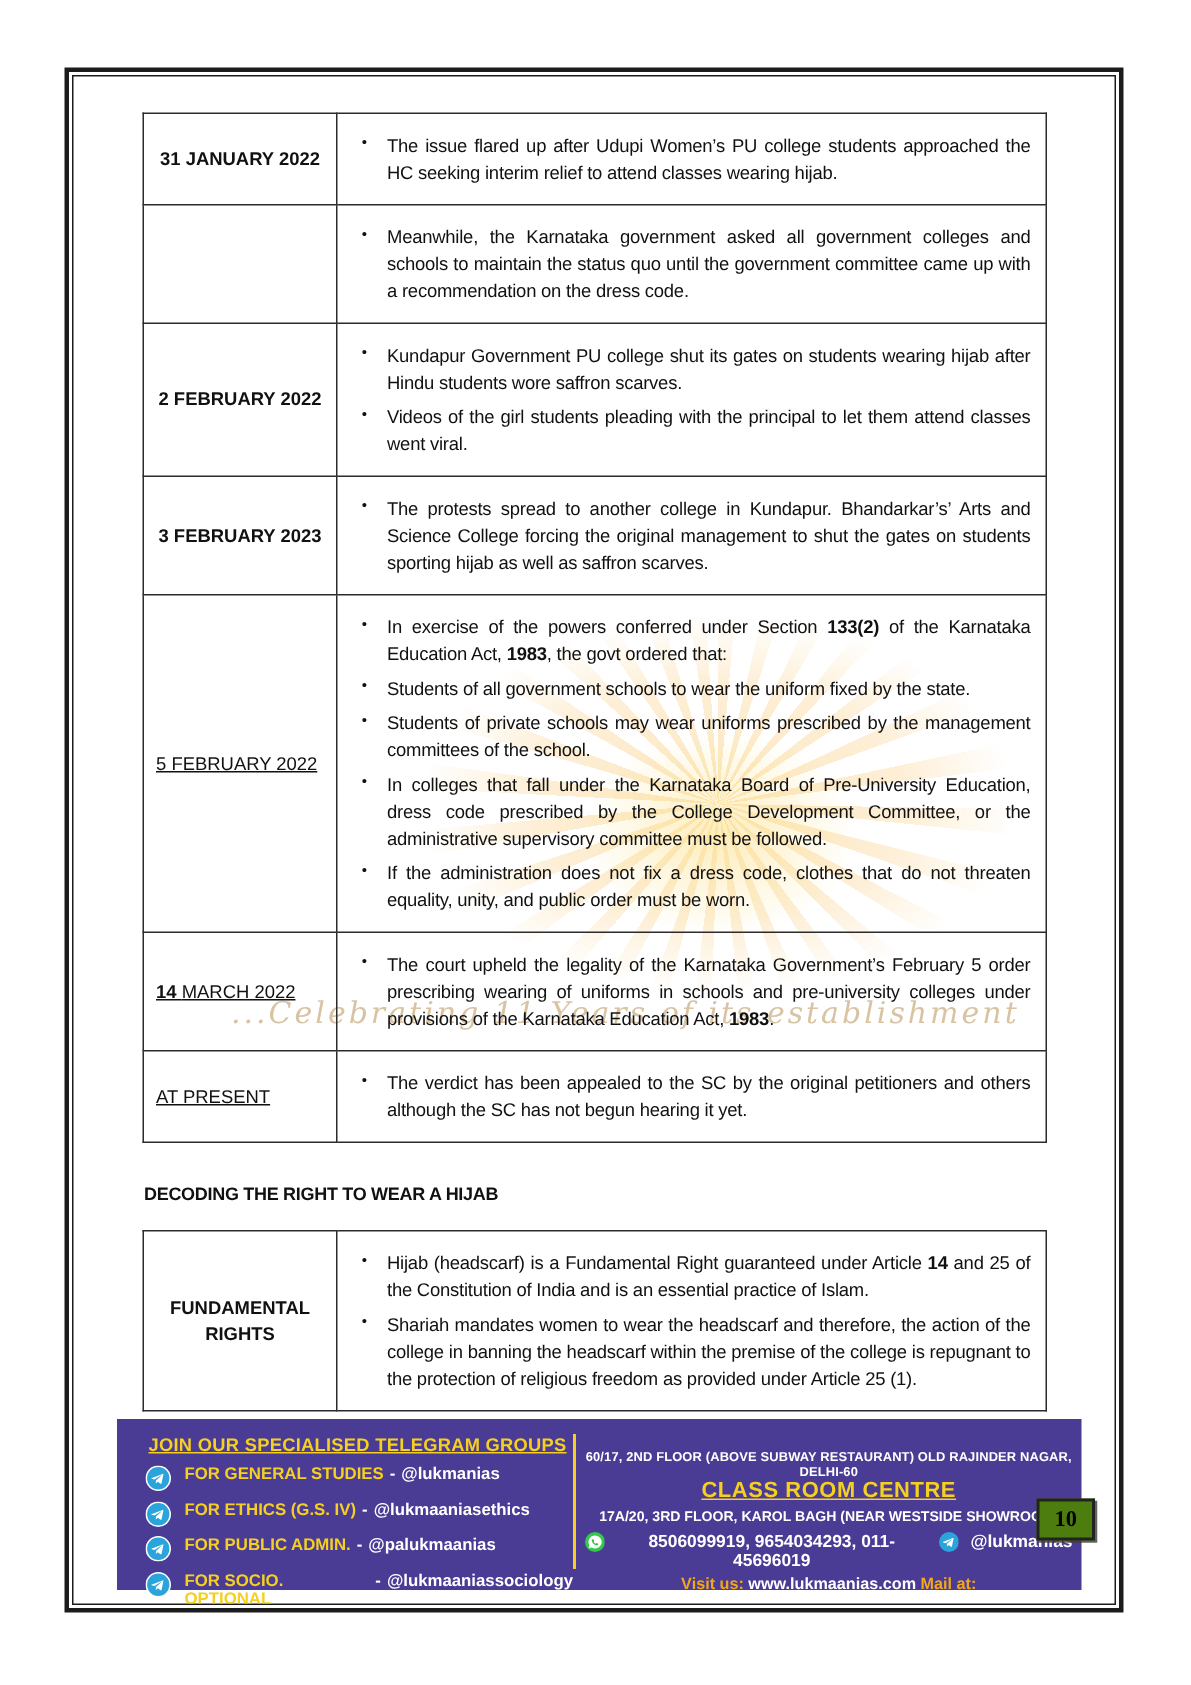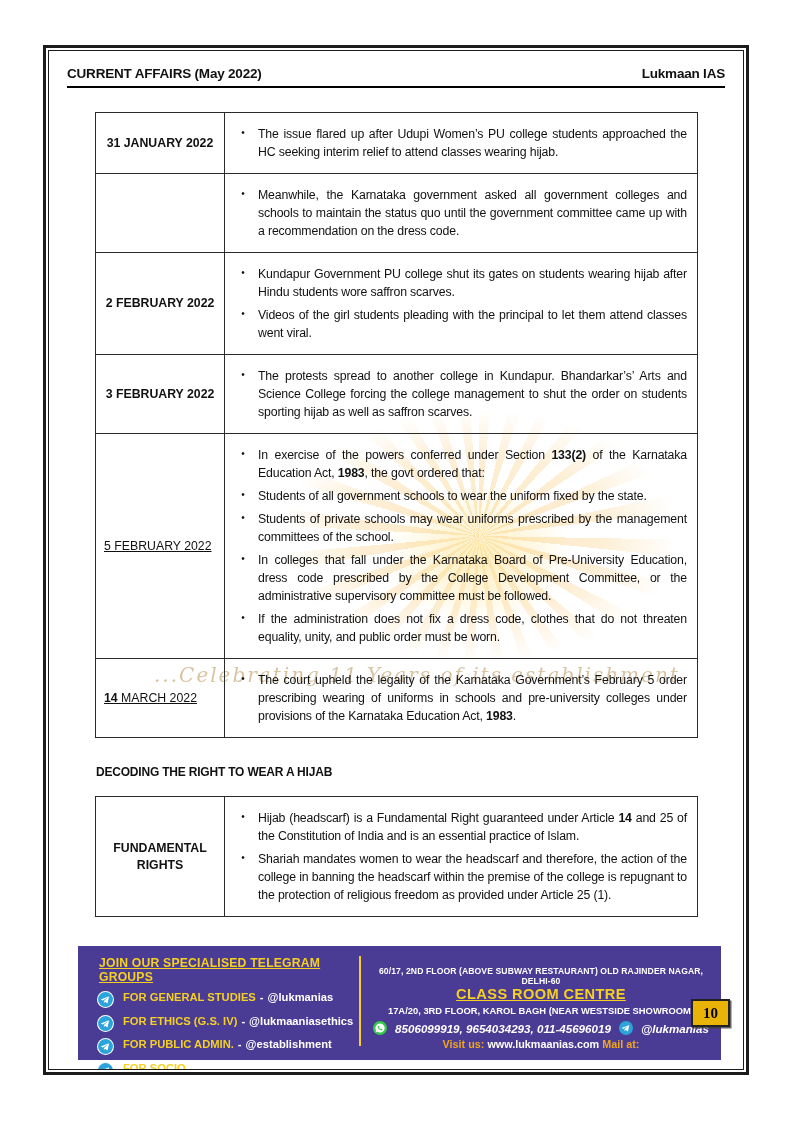--- a/index.html
+++ b/index.html
@@ -39,60 +39,56 @@
   .content-cell { padding:7px 10px 7px 3px; }
   .bullet { display:flex; margin:5px 0; }
   .dot { flex:0 0 30px; text-align:center; font-size:10px; padding-top:2px; }
   .btxt { flex:1; text-align:justify; line-height:18px; letter-spacing:-0.15px; }
 
   .section-heading { font-weight:bold; font-size:12px; margin:27px 0 17px 1px; letter-spacing:-0.2px; }
 
   
   .footer { position:absolute; left:29px; right:22px; bottom:9px; height:114px;
             background:var(--footer-bg,#4a3b94); display:flex; z-index:2; color:#fff; }
-  .f-left { width:281px; padding:8px 0 0 13px; position:relative; }
+  .f-left { width:304px; padding:8px 0 0 13px; position:relative; }
   .f-divider { width:2px; background:var(--accent-yellow,#f5d021); margin:10px 0 14px 0; }
   .f-right { flex:1; text-align:center; padding:5px 6px 0 6px; }
   .tg-heading { color:var(--accent-yellow,#f5d021); font-weight:bold; font-size:12.2px;
                 text-decoration:underline; margin:2px 0 7px 8px; letter-spacing:.2px; }
   .tg-row { display:flex; align-items:flex-start; margin:6.5px 0; }
   .tg-icon { width:17px; height:17px; margin:0 9px 0 6px; flex:0 0 17px; }
   .tg-label { color:var(--accent-yellow,#f5d021); font-weight:bold; font-size:11.2px; }
   .tg-sep { color:#fff; font-weight:bold; font-size:11.2px; margin:0 4px; }
   .tg-handle { color:#fff; font-weight:bold; font-size:11.2px; }
   .addr-heading { color:var(--accent-yellow,#f5d021); font-weight:bold; font-size:12.6px; text-decoration:underline; letter-spacing:.3px; }
   .addr-line1 { font-size:8.6px; font-weight:bold; margin-top:15px; letter-spacing:.1px; }
   .class-heading { color:var(--accent-yellow,#f5d021); font-weight:bold; font-size:14.6px; text-decoration:underline; margin-top:0; letter-spacing:.4px; }
   .addr-line2 { font-size:9.4px; font-weight:bold; margin-top:3px; }
-  .phone-row { display:flex; justify-content:center; align-items:center; gap:8px; font-weight:bold; font-size:11.6px; margin-top:5px;font-style:italic; }
+  .phone-row { display:flex; justify-content:center; align-items:flex-start; gap:8px; font-weight:bold; font-size:11.6px; margin-top:5px; }
   .wa-icon, .tg-icon2 { width:14px; height:14px; }
   .visit-row { font-size:10.8px; font-weight:bold; margin-top:3px; }
   .lbl { color:var(--accent-orange,#f2a71b); }
 
-  .page-no { position:absolute; right:13px; top:948px; width:39px; height:28px; background:#eab308;
+  .page-no { position:absolute; right:13px; top:948px; width:39px; height:28px; background:#4d7c0f;
              border:2px solid #222; box-shadow:1.5px 1.5px 0 rgba(60,60,60,.8);
              display:flex; align-items:center; justify-content:center; z-index:3;
              font-family:"Liberation Serif",serif; font-weight:bold; font-size:15px; color:#000; }
 </style>
 </head>
 <body>
 
 <div class="page-frame">
   <div class="page-inner">
 
     <div class="watermark">
       <div class="sun"></div>
       <div class="sun-core"></div>
       <div class="wm-tagline">...Celebrating 11 Years of its establishment</div>
     </div>
 
-    <div class="header">
-      <span>CURRENT AFFAIRS (May 2022)</span>
-      <span>Lukmaan IAS</span>
-    </div>
 
     <div class="content">
       <table class="doc">
         <tbody id="timeline-body">
             <tr>
               <td class="date-cell center"><b>31 JANUARY 2022</b></td>
               <td class="content-cell">
                 <div class="bullet">
                   <span class="dot">•</span>
                   <span class="btxt">The issue flared up after Udupi Women’s PU college students approached the HC seeking interim relief to attend classes wearing hijab.</span>
@@ -115,25 +111,25 @@
                   <span class="dot">•</span>
                   <span class="btxt">Kundapur Government PU college shut its gates on students wearing hijab after Hindu students wore saffron scarves.</span>
                 </div>
                 <div class="bullet">
                   <span class="dot">•</span>
                   <span class="btxt">Videos of the girl students pleading with the principal to let them attend classes went viral.</span>
                 </div>
               </td>
             </tr>
             <tr>
-              <td class="date-cell center"><b>3 FEBRUARY 2022</b></td>
-              <td class="content-cell">
-                <div class="bullet">
-                  <span class="dot">•</span>
-                  <span class="btxt">The protests spread to another college in Kundapur. Bhandarkar’s’ Arts and Science College forcing the college management to shut the order on students sporting hijab as well as saffron scarves.</span>
+              <td class="date-cell center"><b>3 FEBRUARY 2023</b></td>
+              <td class="content-cell">
+                <div class="bullet">
+                  <span class="dot">•</span>
+                  <span class="btxt">The protests spread to another college in Kundapur. Bhandarkar’s’ Arts and Science College forcing the original management to shut the gates on students sporting hijab as well as saffron scarves.</span>
                 </div>
               </td>
             </tr>
             <tr>
               <td class="date-cell left">5 FEBRUARY 2022</td>
               <td class="content-cell">
                 <div class="bullet">
                   <span class="dot">•</span>
                   <span class="btxt">In exercise of the powers conferred under Section <b>133(2)</b> of the Karnataka Education Act, <b>1983</b>, the govt ordered that:</span>
                 </div>
@@ -154,20 +150,29 @@
                   <span class="btxt">If the administration does not fix a dress code, clothes that do not threaten equality, unity, and public order must be worn.</span>
                 </div>
               </td>
             </tr>
             <tr>
               <td class="date-cell left"><b>14 </b>MARCH 2022</td>
               <td class="content-cell">
                 <div class="bullet">
                   <span class="dot">•</span>
                   <span class="btxt">The court upheld the legality of the Karnataka Government’s February 5 order prescribing wearing of uniforms in schools and pre-university colleges under provisions of the Karnataka Education Act, <b>1983</b>.</span>
+                </div>
+              </td>
+            </tr>
+            <tr>
+              <td class="date-cell left">AT PRESENT</td>
+              <td class="content-cell">
+                <div class="bullet">
+                  <span class="dot">•</span>
+                  <span class="btxt">The verdict has been appealed to the SC by the original petitioners and others although the SC has not begun hearing it yet.</span>
                 </div>
               </td>
             </tr>
           </tbody>
       </table>
 
       <div class="section-heading">DECODING THE RIGHT TO WEAR A HIJAB</div>
 
       <table class="doc">
         <tbody id="rights-body">
@@ -213,21 +218,21 @@
               <span class="tg-handle">@lukmaaniasethics</span>
             </div>
             <div class="tg-row">
               <svg viewBox="0 0 24 24" class="tg-icon">
                 <circle cx="12" cy="12" r="12" fill="#fff"></circle>
                 <circle cx="12" cy="12" r="10.5" fill="#2aa4da"></circle>
                 <path fill="#fff" d="M6.1 11.8l10-3.9c.55-.2.9.1.72.82l-1.7 8c-.12.55-.5.68-.97.42l-2.65-1.95-1.25 1.24c-.18.18-.3.27-.56.27l.18-2.7 4.9-4.4c.22-.18-.05-.3-.33-.12l-6 3.8-2.57-.8c-.55-.18-.56-.56.23-.68z"></path>
               </svg>
               <span class="tg-label">FOR PUBLIC ADMIN.</span>
               <span class="tg-sep">-</span>
-              <span class="tg-handle">@establishment</span>
+              <span class="tg-handle">@palukmaanias</span>
             </div>
             <div class="tg-row">
               <svg viewBox="0 0 24 24" class="tg-icon">
                 <circle cx="12" cy="12" r="12" fill="#fff"></circle>
                 <circle cx="12" cy="12" r="10.5" fill="#2aa4da"></circle>
                 <path fill="#fff" d="M6.1 11.8l10-3.9c.55-.2.9.1.72.82l-1.7 8c-.12.55-.5.68-.97.42l-2.65-1.95-1.25 1.24c-.18.18-.3.27-.56.27l.18-2.7 4.9-4.4c.22-.18-.05-.3-.33-.12l-6 3.8-2.57-.8c-.55-.18-.56-.56.23-.68z"></path>
               </svg>
               <span class="tg-label">FOR SOCIO. OPTIONAL</span>
               <span class="tg-sep">-</span>
               <span class="tg-handle">@lukmaaniassociology</span>

